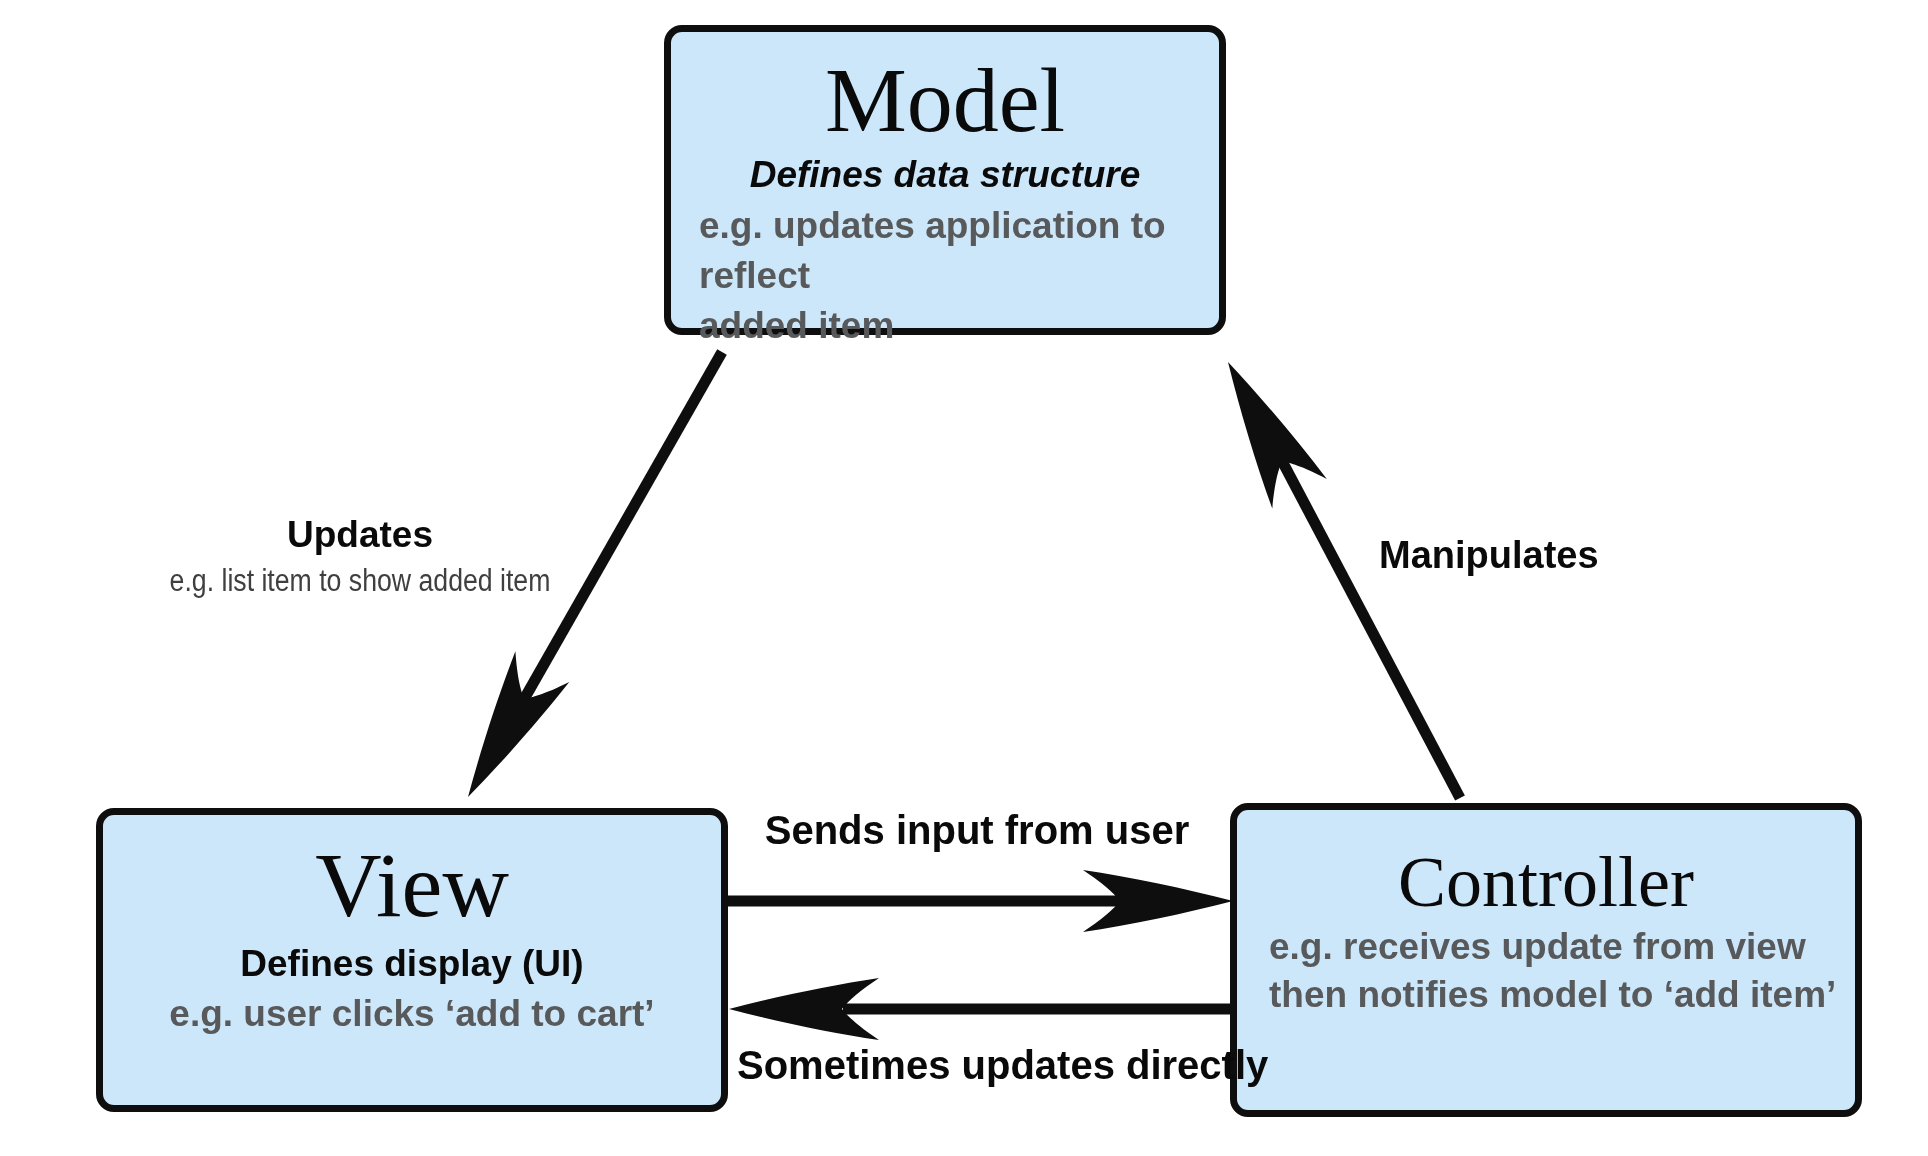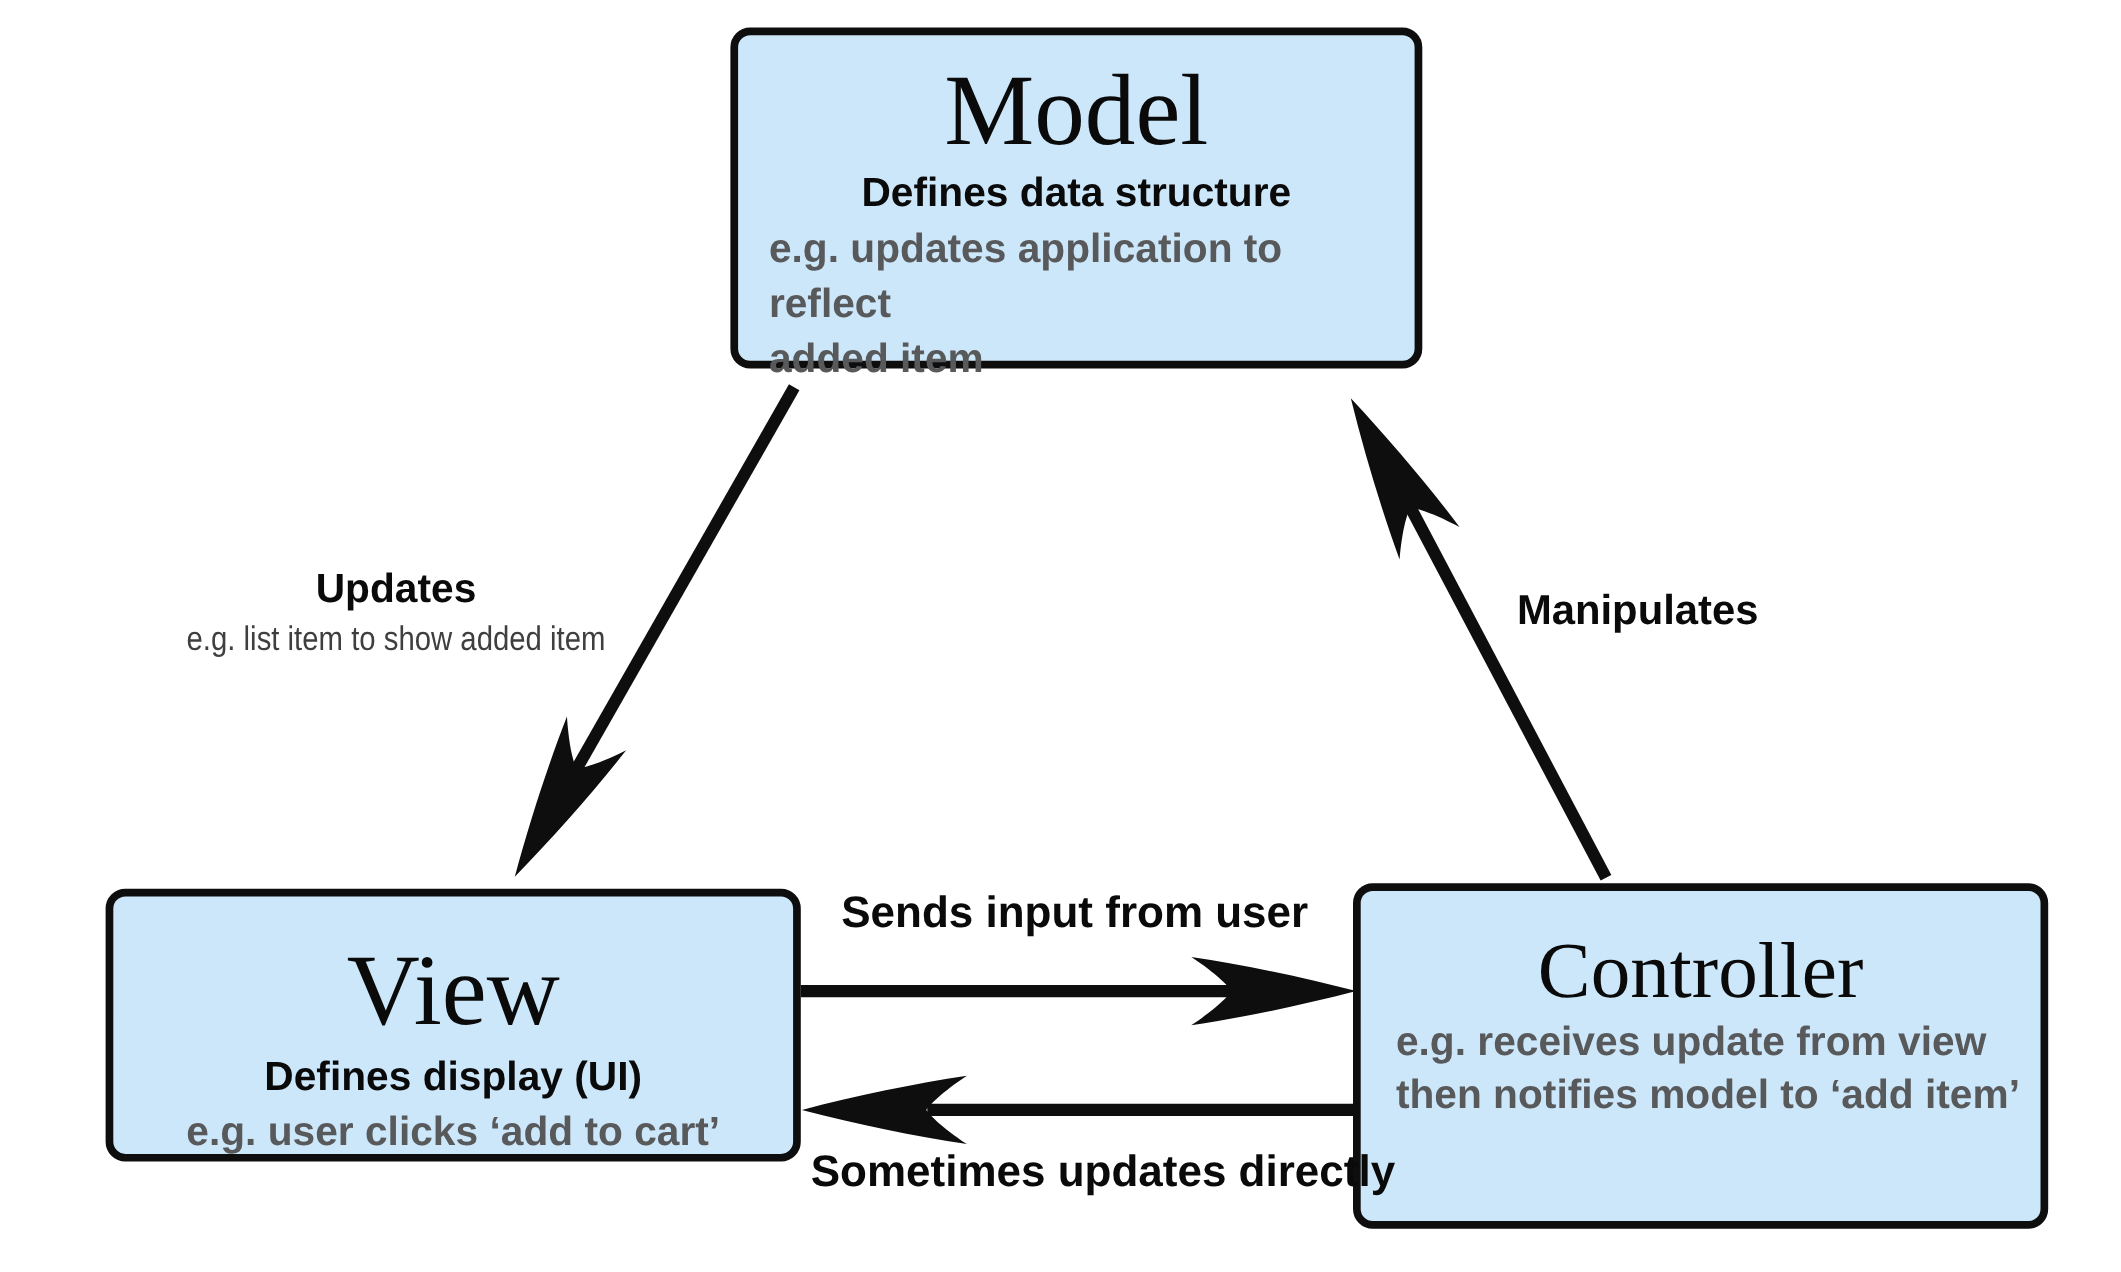--- a/index.html
+++ b/index.html
@@ -58,26 +58,26 @@
   .node-example {
     font-size: 37px;
     font-weight: 700;
     color: #58595b;
     line-height: 1.35;
   }
   .example-left {
     align-self: flex-start;
     text-align: left;
   }
-  #node-model { left: 664px; top: 25px;  width: 629px; height: 310px; padding-top: 22px; }
+  #node-model { left: 664px; top: 25px;  width: 562px; height: 310px; padding-top: 22px; }
   #node-model .node-title { font-size: 92px; }
-  #node-model .node-subtitle { margin-top: 6px; }
+  #node-model .node-subtitle { margin-top: 6px; font-style: italic; }
   #node-model .node-example { margin-top: 5px; padding-left: 28px; }
 
-  #node-view { left: 96px; top: 808px; width: 632px; height: 248px; padding-top: 39px; }
+  #node-view { left: 96px; top: 808px; width: 632px; height: 304px; padding-top: 24px; }
   #node-view .node-title { font-size: 92px; }
   #node-view .node-subtitle { margin-top: 10px; }
   #node-view .node-example { margin-top: 4px; text-align: center; }
 
   #node-controller { left: 1230px; top: 803px; width: 632px; height: 314px; padding-top: 36px; }
   #node-controller .node-title { font-size: 72px; }
   #node-controller .node-subtitle { margin-top: 6px; }
   #node-controller .node-example { margin-top: 4px; padding-left: 32px; line-height: 1.28; }
 
   .edge-label {

